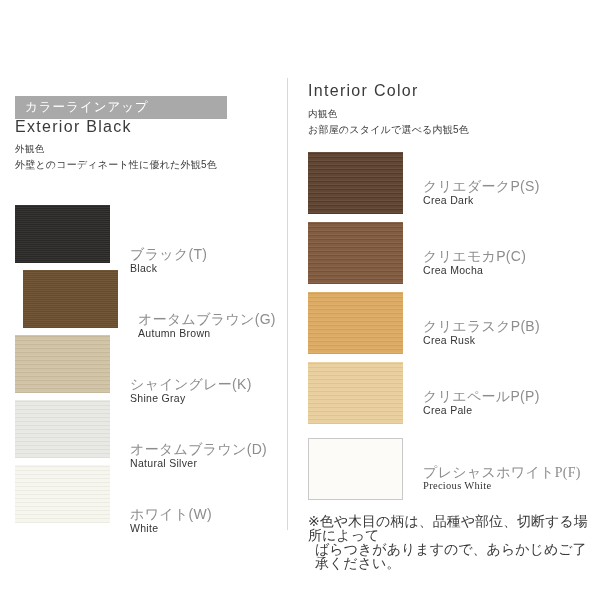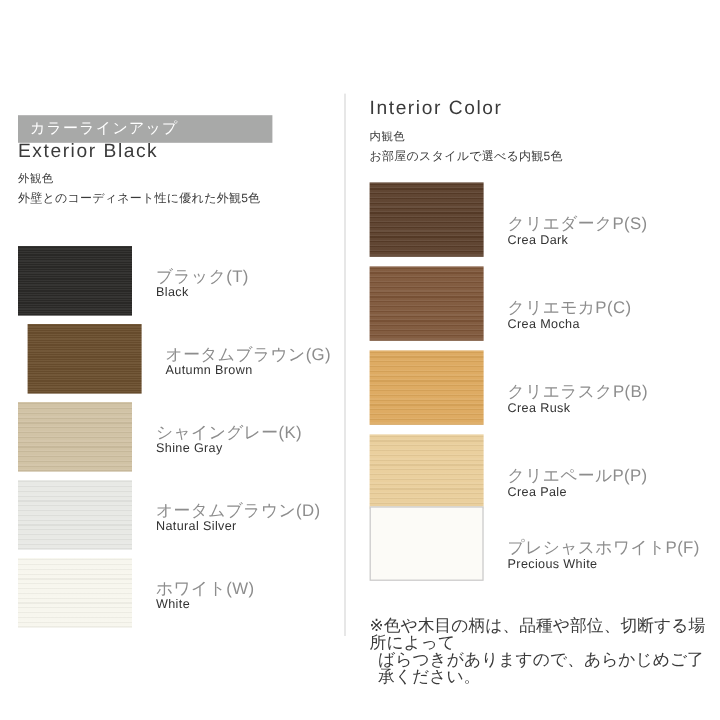--- a/index.html
+++ b/index.html
@@ -126,21 +126,21 @@
   }
   .label-en {
     font-size: 10.5px;
     color: #333333;
     letter-spacing: .3px;
     line-height: 14px;
   }
 
   
   .col-left .swatch { width: 95px; height: 58px; }
-  .col-left .labels { left: 115px; }
+  .col-left .labels { left: 115px; margin-top: 24px; }
 
   
   .col-right .swatch { width: 95px; height: 62px; }
   .col-right .labels { left: 115px; }
 
   
   .footnote {
     position: absolute;
     left: 20px;
     top: 514px;
@@ -255,21 +255,21 @@
         </div>
         <div class="swatch-row" style="left: 20px; top: 362px; width: 260px; height: 62px;">
           <div class="swatch" style="background: rgb(233, 205, 153);">
             <div class="grain" style="background: repeating-linear-gradient(rgba(255, 255, 255, 0.1) 0px, rgba(255, 255, 255, 0.1) 1px, rgba(0, 0, 0, 0.043) 1px, rgba(0, 0, 0, 0.043) 2px, rgba(255, 255, 255, 0.05) 2px, rgba(255, 255, 255, 0.05) 4px);"></div>
           </div>
           <div class="labels" style="top: 28px;">
             <div class="label-jp">クリエペールP(P)</div>
             <div class="label-en">Crea Pale</div>
           </div>
         </div>
-        <div class="swatch-row" style="left: 20px; top: 422px; width: 260px; height: 62px;">
+        <div class="swatch-row" style="left: 20px; top: 438px; width: 260px; height: 62px; font-family: Liberation Serif, serif;">
           <div class="swatch" style="background: rgb(252, 251, 247); border: 1px solid rgb(201, 201, 201);">
             <div class="grain" style="background: none;"></div>
           </div>
           <div class="labels" style="top: 28px;">
             <div class="label-jp">プレシャスホワイトP(F)</div>
             <div class="label-en">Precious White</div>
           </div>
         </div>
       </div>
 

